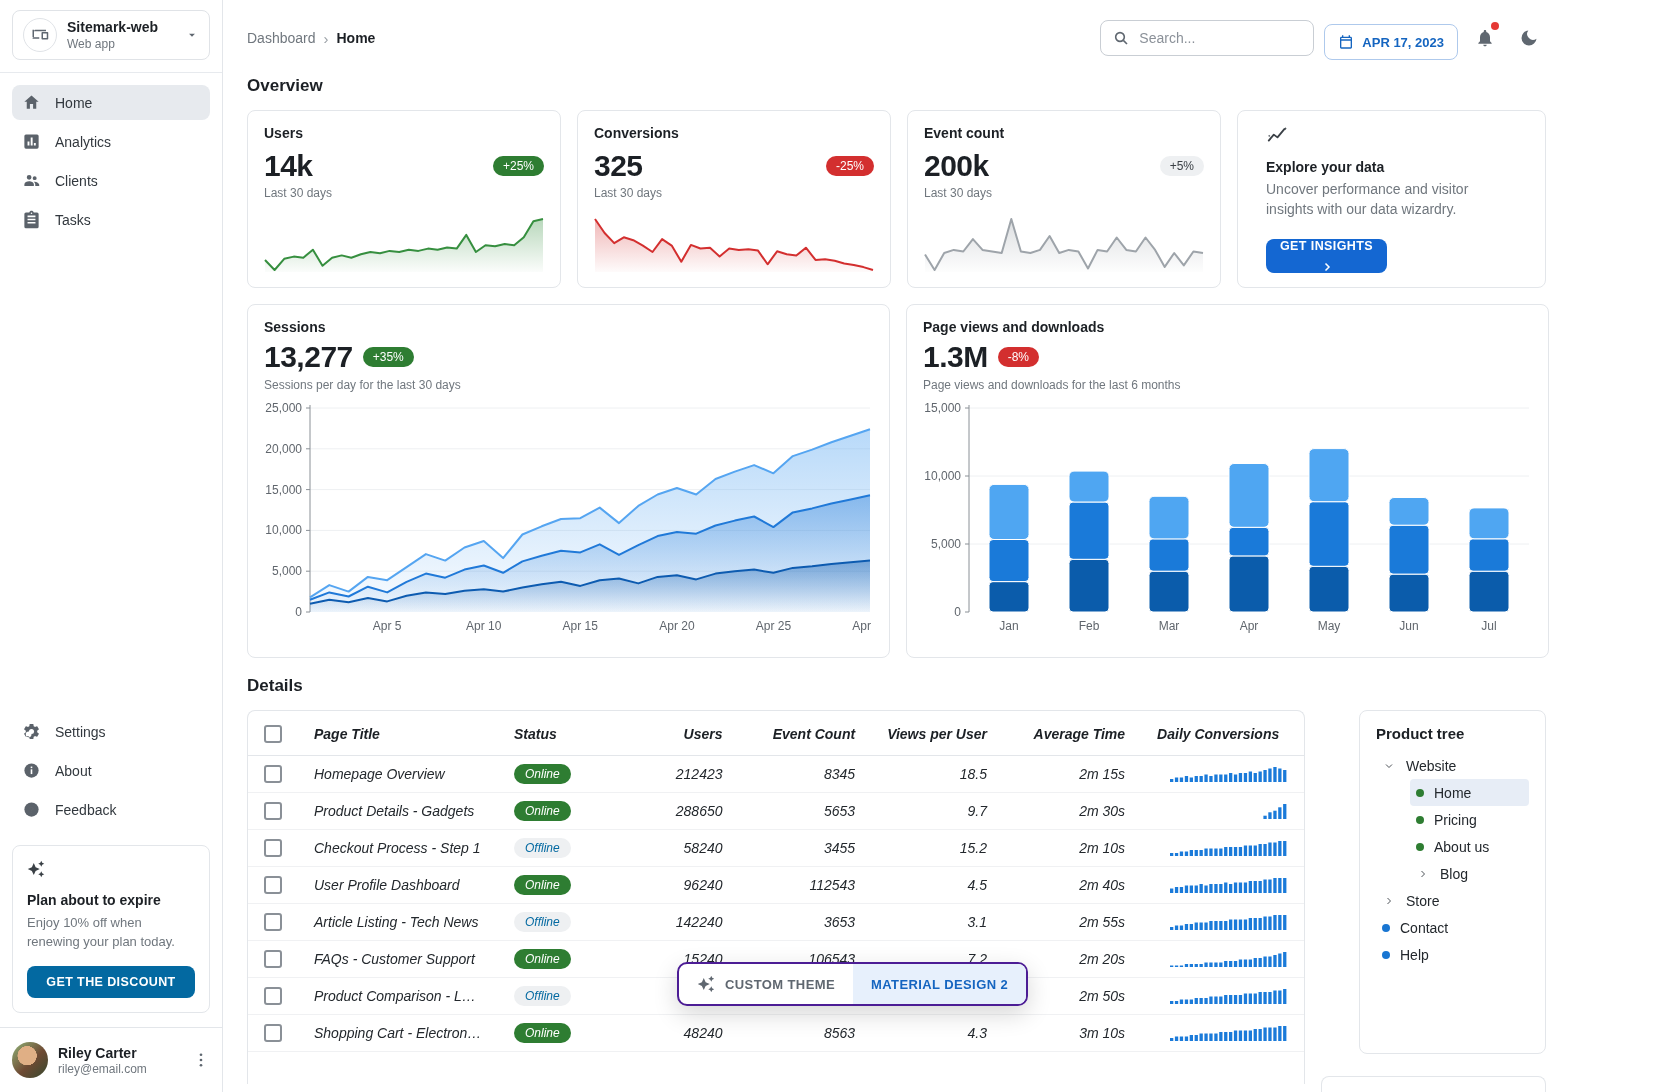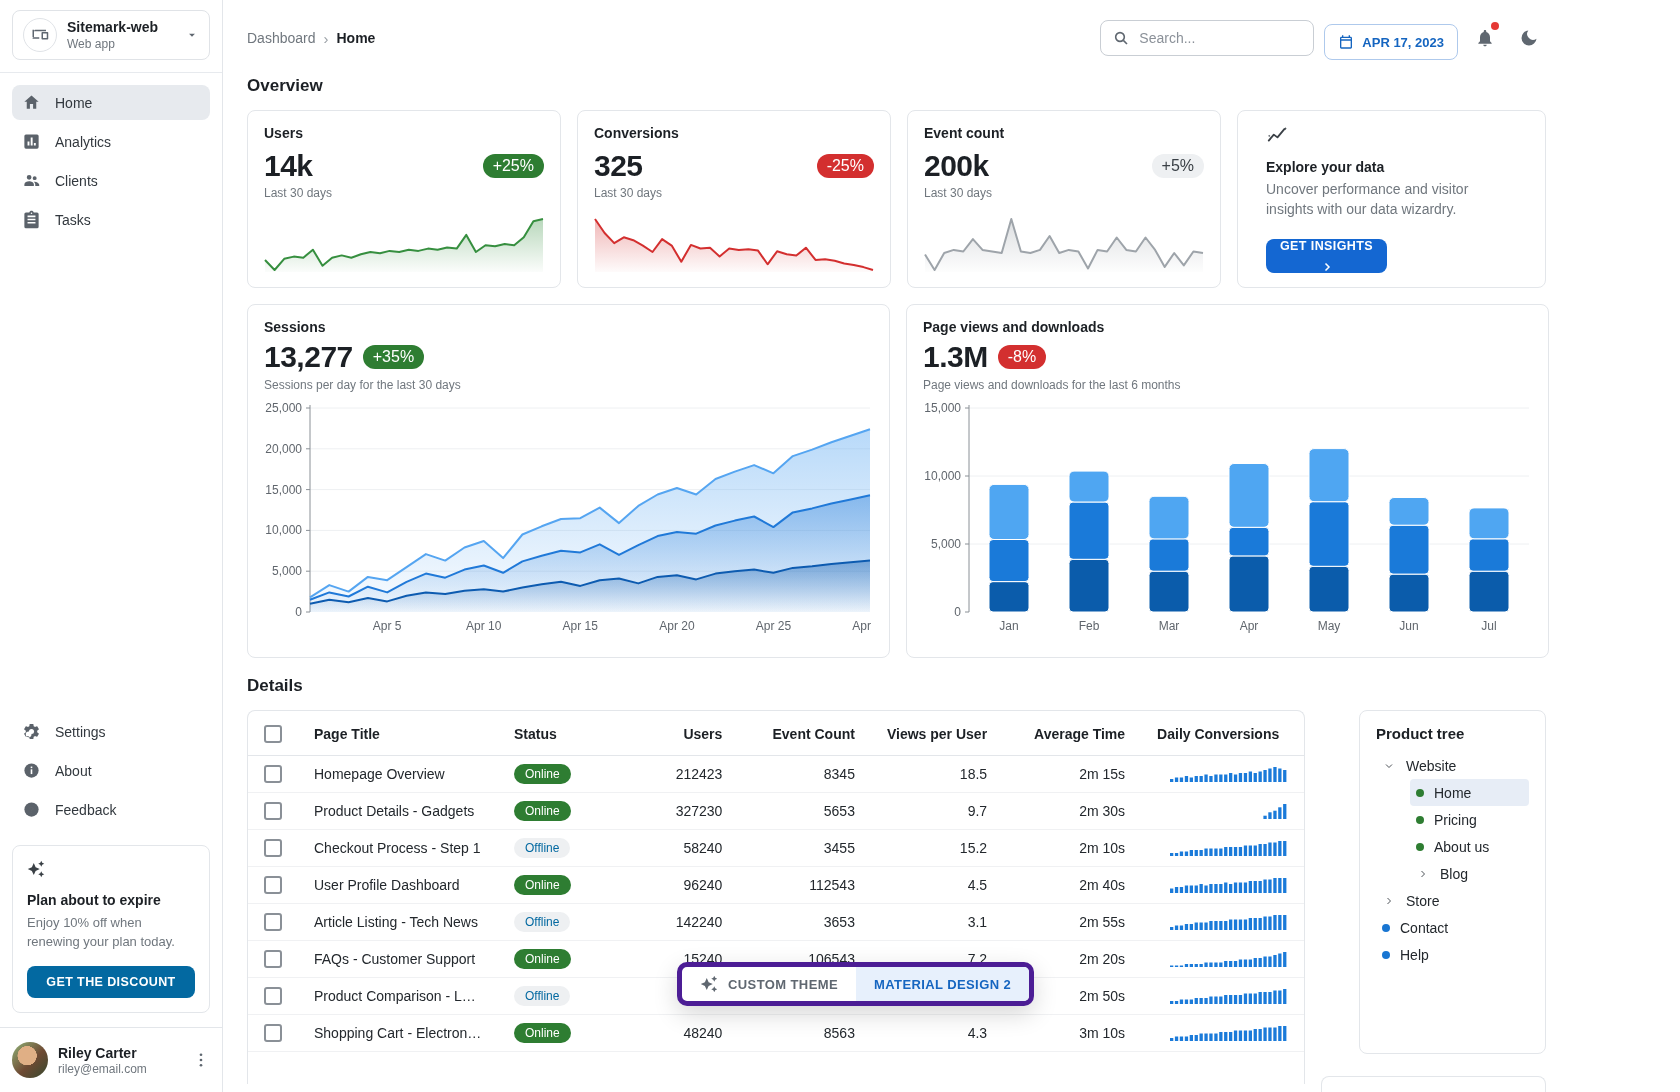--- a/index.html
+++ b/index.html
@@ -52,21 +52,21 @@
   .badge-dot { position:absolute; top:1px; right:3px; width:8px; height:8px; border-radius:50%; background:#e53935; }
 
   h2.section { font-size:17px; font-weight:600; margin:18px 0 14px; }
   .card { border:1px solid #e3e6ea; border-radius:8px; background:#fff; }
 
   .stat-grid { display:grid; grid-template-columns:repeat(4,1fr); gap:16px; }
   .stat-card { height:178px; padding:14px 16px; display:flex; flex-direction:column; }
   .stat-title { font-size:14px; font-weight:600; margin-bottom:8px; }
   .stat-valrow { display:flex; align-items:center; justify-content:space-between; }
   .stat-value { font-size:30px; font-weight:600; letter-spacing:-.5px; }
-  .chip { font-size:16px; border-radius:999px; padding:3px 10px; white-space:nowrap; }
+  .chip { font-size:12px; border-radius:999px; padding:3px 10px; white-space:nowrap; }
   .chip.up { background:#2e7d32; color:#fff; }
   .chip.down { background:#d32f2f; color:#fff; }
   .chip.neutral { background:#eef0f2; color:#3a4046; }
   .stat-caption { font-size:12px; color:#70777e; margin-top:3px; }
   .stat-spark { margin-top:auto; }
 
   .explore-card { height:178px; padding:14px 28px; display:flex; flex-direction:column; align-items:flex-start; }
   .explore-icon svg { width:22px; height:22px; stroke:#3a4046; fill:#3a4046; }
   .explore-title { font-size:14px; font-weight:700; margin:8px 0 4px; }
   .explore-body { font-size:14px; color:#70777e; line-height:1.45; margin:0; }
@@ -74,21 +74,21 @@
 
   .charts-grid { display:grid; grid-template-columns:1fr 1fr; gap:16px; margin-top:16px; }
   .chart-card { height:354px; padding:14px 16px; }
   .chart-title { font-size:14px; font-weight:600; }
   .chart-valrow { display:flex; align-items:center; gap:10px; margin-top:5px; }
   .chart-value { font-size:30px; font-weight:600; letter-spacing:-.5px; }
   .chart-caption { font-size:12px; color:#70777e; margin:4px 0 8px; }
   svg text { font-size:12px; fill:#60666d; font-family:"Liberation Sans",sans-serif; }
 
   .details-grid { display:grid; grid-template-columns:1058px 225px; gap:16px; align-items:start; }
-  .table-card { padding:0; overflow:hidden; min-height:374px; border-bottom:none; border-bottom-left-radius:0; border-bottom-right-radius:0; }
+  .table-card { padding:0; overflow:hidden; min-height:374px; border-bottom:none; border-bottom-left-radius:0; border-bottom-right-radius:0;font-style:italic; }
   table { width:100%; border-collapse:collapse; font-size:14px; }
   thead th { font-weight:600; text-align:left; padding:14px 16px 12px; border-bottom:1px solid #e3e6ea; white-space:nowrap; }
   th.num, td.num { text-align:right; }
   tbody td { padding:8px 16px; border-bottom:1px solid #f0f1f3; color:#23282d; white-space:nowrap; }
   td.t-title { overflow:hidden; text-overflow:ellipsis; max-width:200px; }
   .cb { width:18px; height:18px; border:2px solid #8a9097; border-radius:3px; display:inline-block; vertical-align:middle; cursor:pointer; background:#fff; }
   .status-chip { font-size:12px; padding:3px 11px; border-radius:999px; display:inline-block; }
   .status-online { background:#2e7d32; color:#fff; }
   .status-offline { background:#eef0f2; color:#0369a1; }
   td.spark-cell svg { display:block; margin-left:auto; }
@@ -98,21 +98,21 @@
   .tree-item { display:flex; align-items:center; gap:10px; height:27px; font-size:14px; color:#23282d; border-radius:4px; padding:0 6px; cursor:pointer; }
   .tree-item.l1 { margin-left:34px; }
   .tree-item.selected { background:#e7edf6; }
   .tree-dot { width:8px; height:8px; border-radius:50%; flex:none; }
   .dot-green { background:#2e7d32; }
   .dot-blue { background:#1976d2; }
   .tree-chev { display:flex; width:14px; justify-content:center; flex:none; }
   .tree-chev svg { stroke:#3a4046; fill:none; stroke-width:1.8; }
   .stub-card { height:44px; margin-top:22px; border-bottom:none; }
 
-  .theme-switcher { position:fixed; left:677px; top:962px; height:44px; display:flex; align-items:stretch; background:#fff; border:5px solid #4c1d95; border-radius:10px; box-shadow:0 8px 24px rgba(0,0,0,.16); overflow:hidden; z-index:50; }
+  .theme-switcher { position:fixed; left:677px; top:962px; height:44px; display:flex; align-items:stretch; background:#fff; border:2px solid #4c1d95; border-radius:10px; box-shadow:0 8px 24px rgba(0,0,0,.16); overflow:hidden; z-index:50; }
   .ts-left { display:flex; align-items:center; gap:10px; padding:0 18px; color:#5f6770; font-weight:600; font-size:13px; letter-spacing:.4px; cursor:pointer; }
   .ts-left svg { fill:#5f6770; }
   .ts-right { display:flex; align-items:center; padding:0 18px; background:#e7f0fc; color:#1565c0; font-weight:700; font-size:13px; letter-spacing:.4px; cursor:pointer; }
 </style>
 </head>
 <body>
 
 <div id="app">
 
   <aside class="sidebar">
@@ -496,21 +496,21 @@
                       <rect x="103.3" y="1.0" width="3.3" height="15.0" fill="#1a7ad9"></rect>
                       <rect x="108.2" y="2.5" width="3.3" height="13.5" fill="#1a7ad9"></rect>
                       <rect x="113.1" y="4.0" width="3.3" height="12.0" fill="#1a7ad9"></rect>
                     </svg>
                   </td>
                 </tr>
                 <tr>
                   <td><span class="cb"></span></td>
                   <td class="t-title">Product Details - Gadgets</td>
                   <td><span class="status-chip status-online">Online</span></td>
-                  <td class="num">327230</td>
+                  <td class="num">288650</td>
                   <td class="num">5653</td>
                   <td class="num">9.7</td>
                   <td class="num">2m 30s</td>
                   <td class="spark-cell">
                     <svg width="118" height="16">
                       <rect x="93.4" y="12.7" width="3.3" height="3.3" fill="#1a7ad9"></rect>
                       <rect x="98.3" y="9.3" width="3.3" height="6.7" fill="#1a7ad9"></rect>
                       <rect x="103.3" y="7.7" width="3.3" height="8.3" fill="#1a7ad9"></rect>
                       <rect x="108.2" y="4.3" width="3.3" height="11.7" fill="#1a7ad9"></rect>
                       <rect x="113.1" y="1.0" width="3.3" height="15.0" fill="#1a7ad9"></rect>

